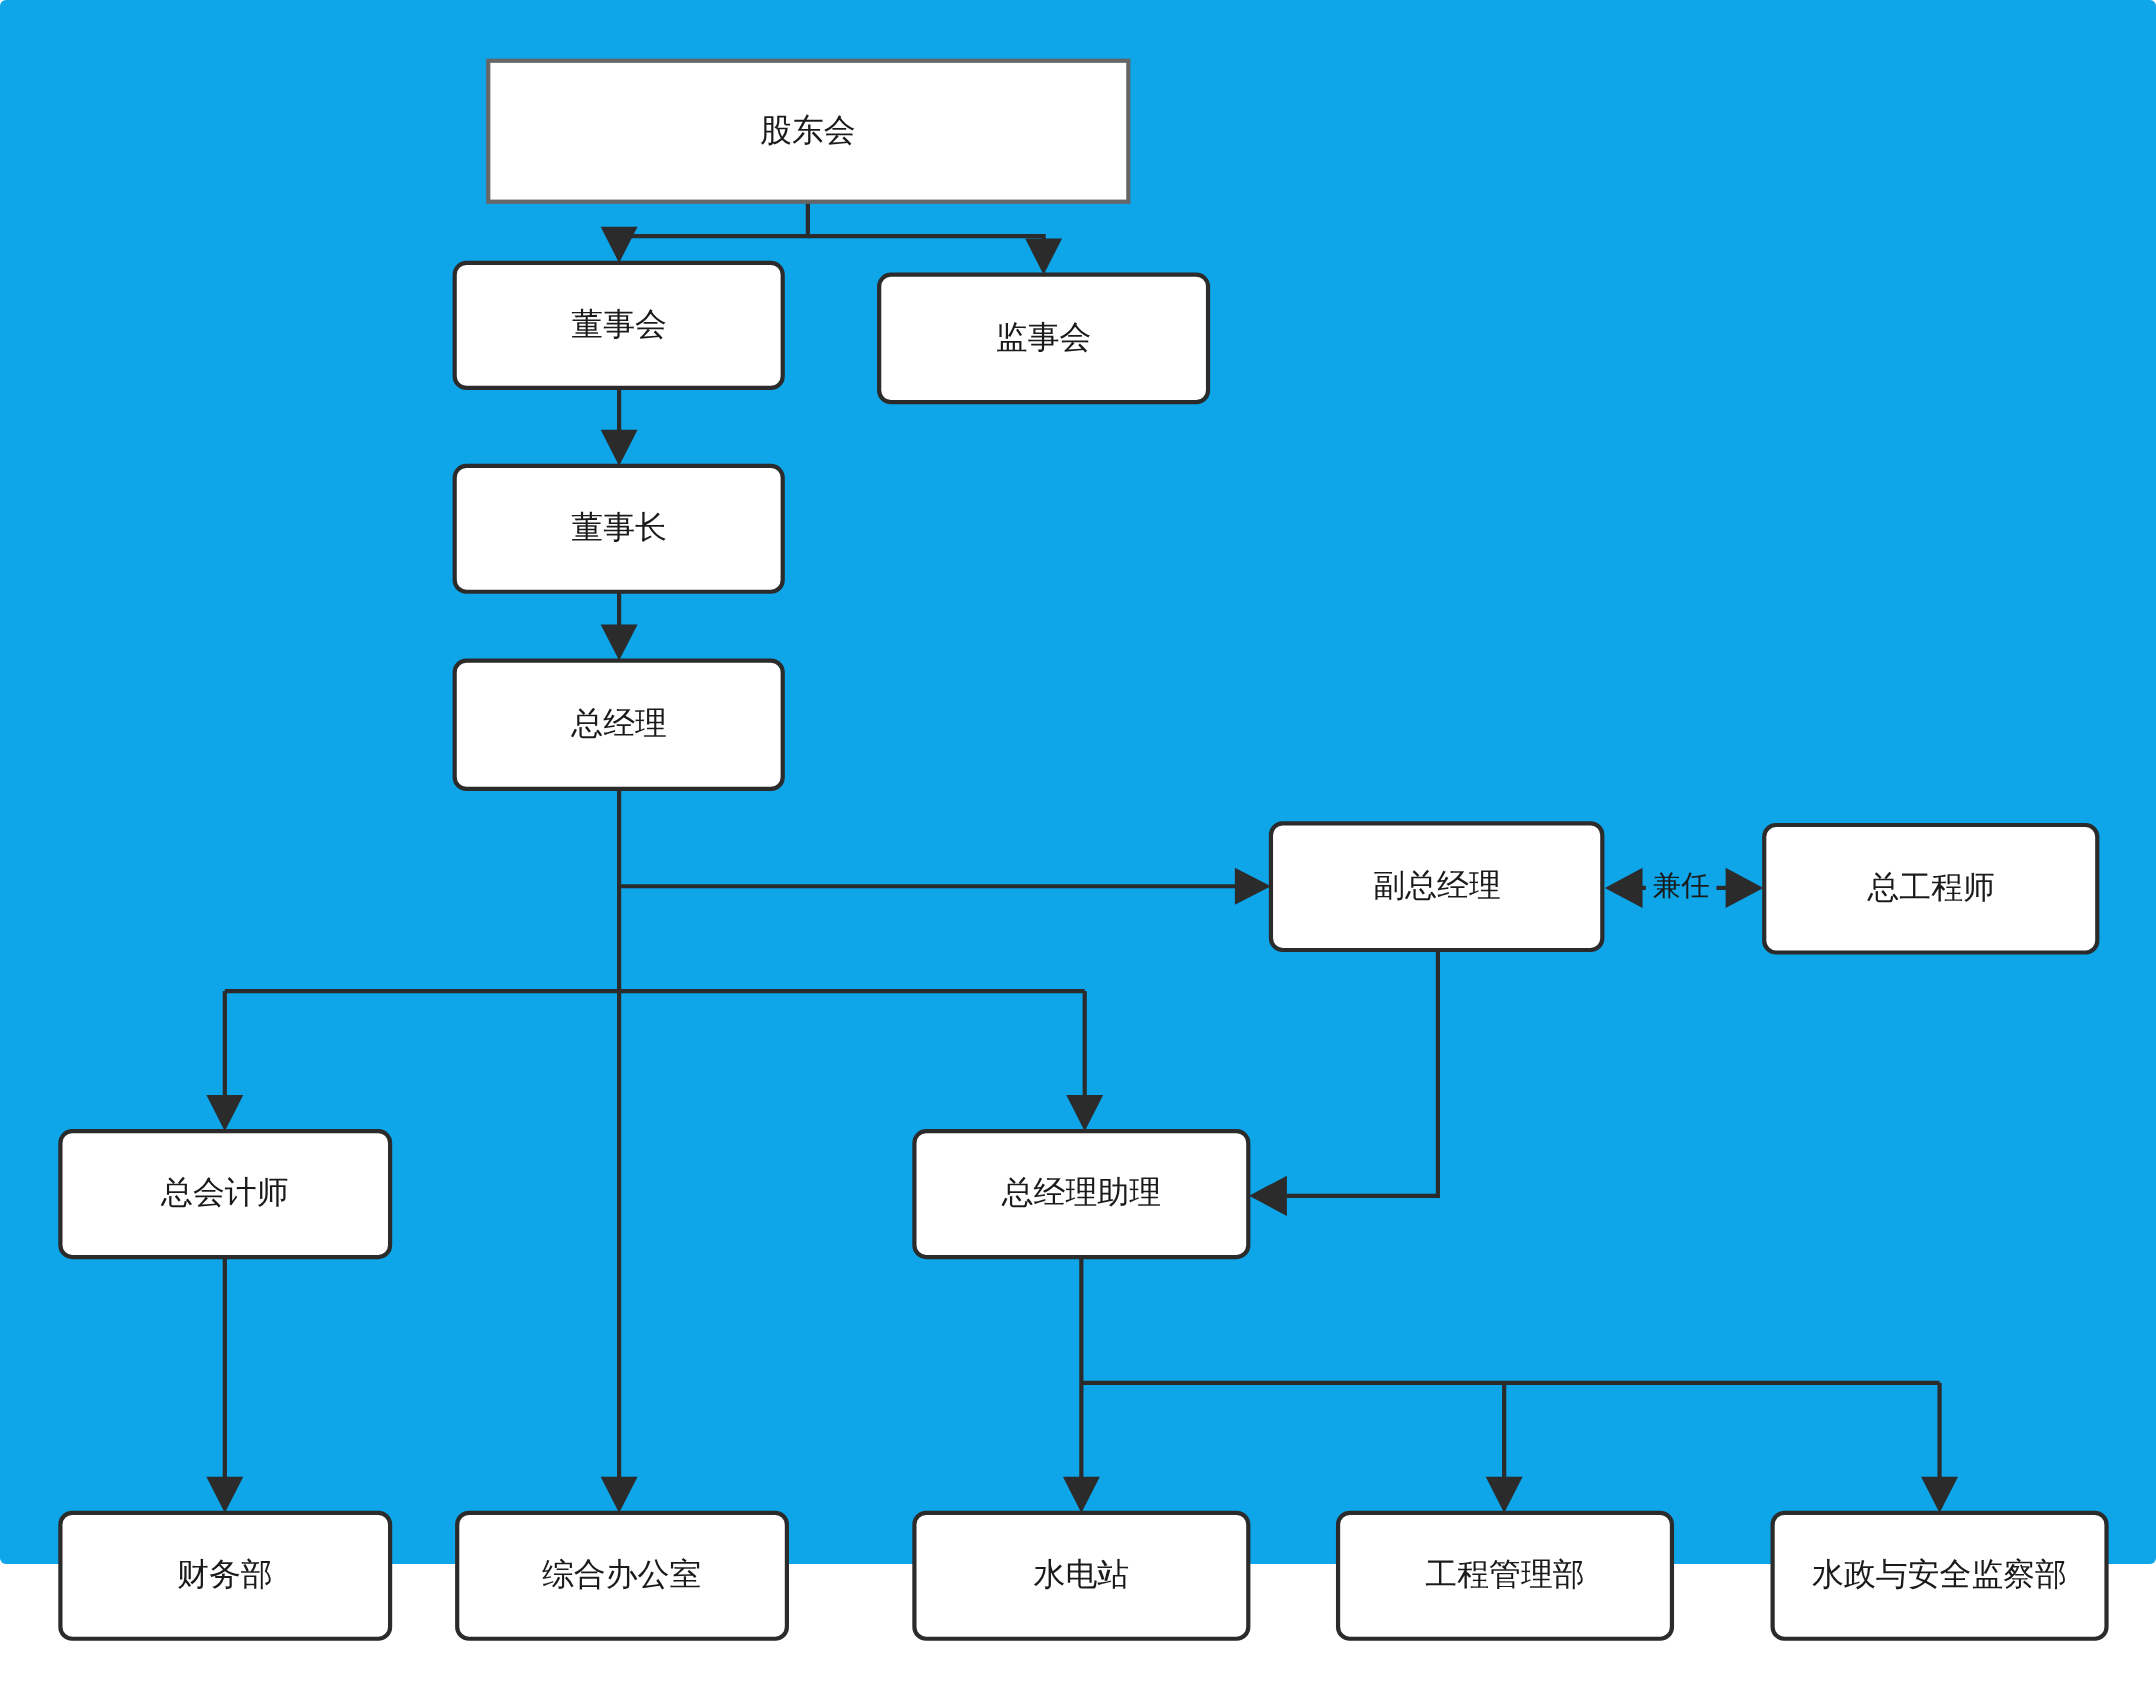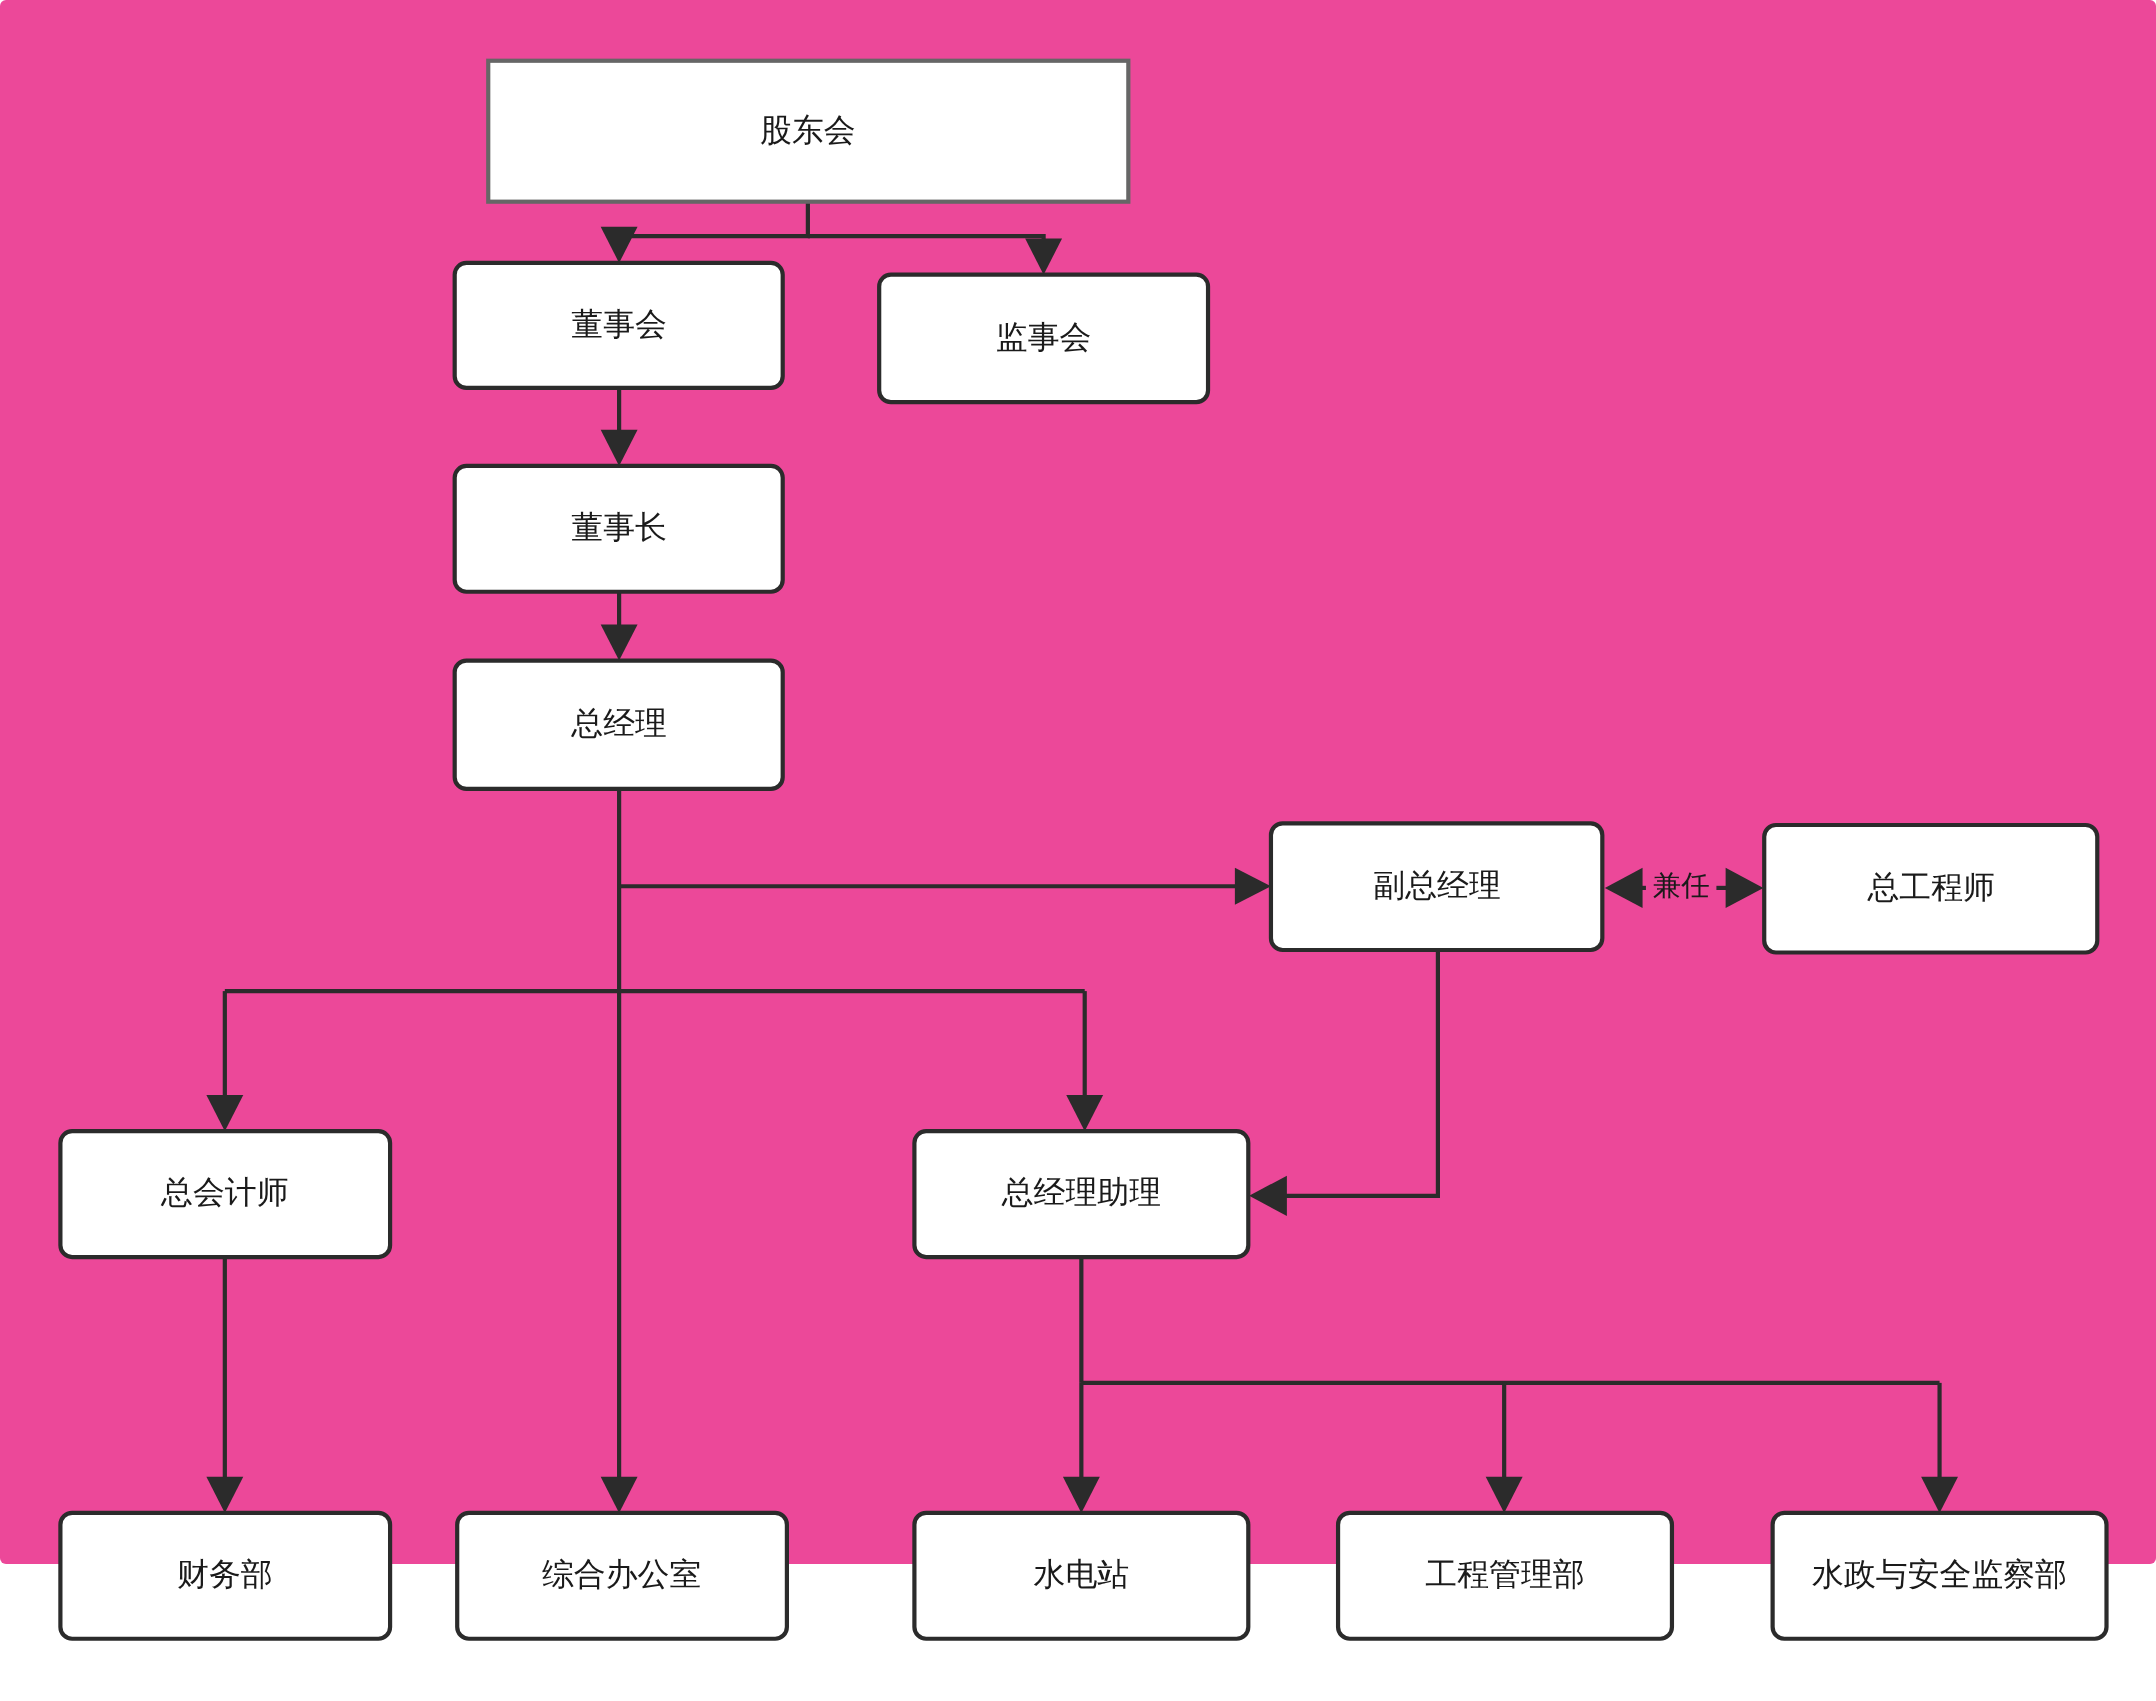--- a/index.html
+++ b/index.html
@@ -11,21 +11,21 @@
   body {
     font-family: "Liberation Sans", "DejaVu Sans", sans-serif;
     width: 2156px;
     height: 1702px;
     overflow: hidden;
   }
   #chart-root {
     position: relative;
     width: 2156px;
     height: 1564px;
-    background: #ec4899;
+    background: #0ea5e9;
     border-radius: 6px;
   }
   svg.diagram {
     position: absolute;
     top: 0;
     left: 0;
     width: 2156px;
     height: 1702px;
     display: block;
   }

